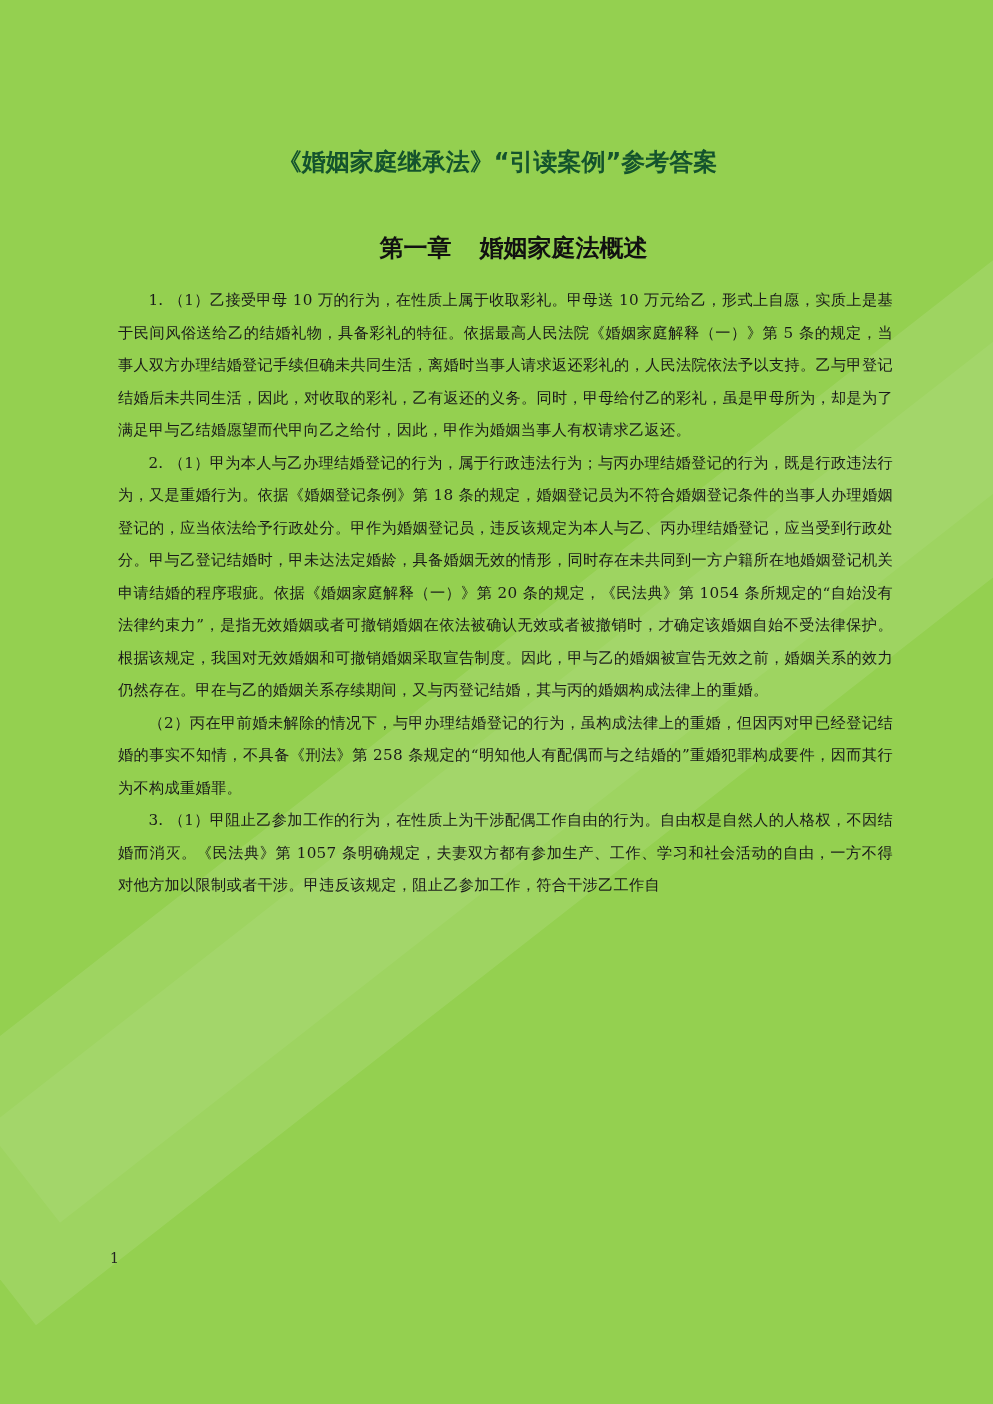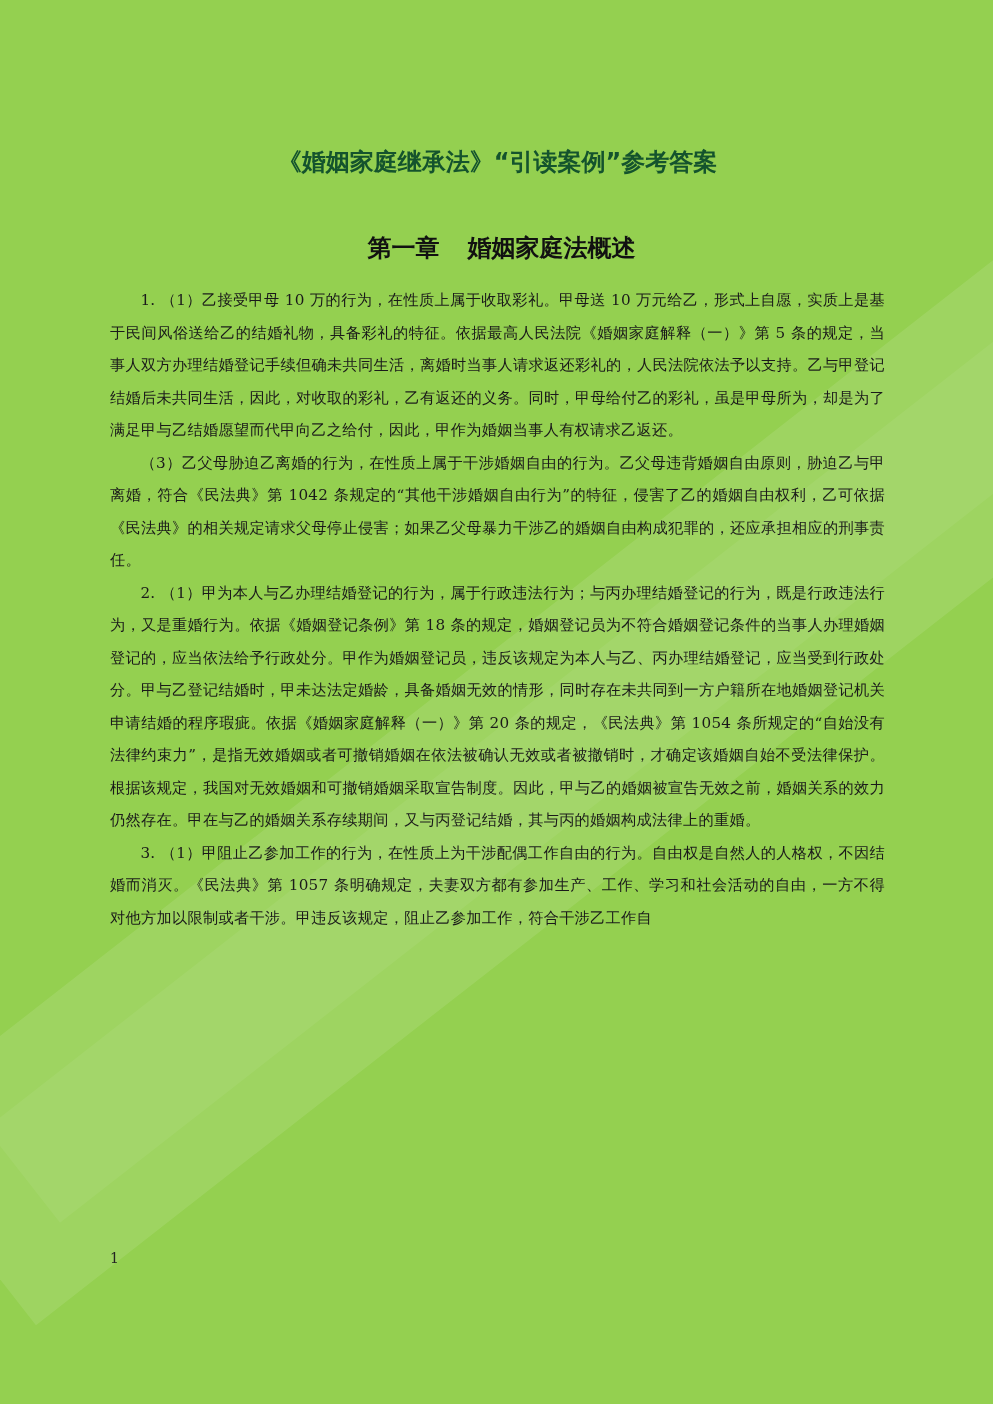--- a/index.html
+++ b/index.html
@@ -44,33 +44,33 @@
     text-align: center;
     font-family: "DejaVu Sans", "Liberation Sans", sans-serif;
     font-weight: bold;
     font-size: 24px;
     letter-spacing: 0px;
     color: #14532d;
   }
   .chapter-title {
     position: absolute;
     top: 232px;
-    left: 4px;
+    left: 16px;
     width: 775px;
     text-align: center;
     font-family: "DejaVu Sans", "Liberation Sans", sans-serif;
     font-weight: bold;
     font-size: 24px;
     color: #111;
   }
   .chapter-title .gap { display: inline-block; width: 28px; }
   .body {
     position: absolute;
     top: 284px;
-    left: 0;
+    left: 8px;
     width: 775px;
   }
   .para {
     margin: 0;
     font-size: 15.2px;
     line-height: 32.5px;
     text-align: justify;
     text-indent: 2em;
     letter-spacing: 0.3px;
   }
@@ -90,19 +90,19 @@
 
 <div class="page">
   <div class="doc-title">《婚姻家庭继承法》“引读案例”参考答案</div>
 
   <div class="chapter-title">
     <span>第一章</span><span class="gap"></span><span>婚姻家庭法概述</span>
   </div>
 
   <div class="body">
     <p class="para">1. （1）乙接受甲母 10 万的行为，在性质上属于收取彩礼。甲母送 10 万元给乙，形式上自愿，实质上是基于民间风俗送给乙的结婚礼物，具备彩礼的特征。依据最高人民法院《婚姻家庭解释（一）》第 5 条的规定，当事人双方办理结婚登记手续但确未共同生活，离婚时当事人请求返还彩礼的，人民法院依法予以支持。乙与甲登记结婚后未共同生活，因此，对收取的彩礼，乙有返还的义务。同时，甲母给付乙的彩礼，虽是甲母所为，却是为了满足甲与乙结婚愿望而代甲向乙之给付，因此，甲作为婚姻当事人有权请求乙返还。</p>
-    <p class="para">（3）乙父母胁迫乙离婚的行为，在性质上属于干涉婚姻自由的行为。乙父母违背婚姻自由原则，胁迫乙与甲离婚，符合《民法典》第 1042 条规定的“其他干涉婚姻自由行为”的特征，侵害了乙的婚姻自由权利，乙可依据《民法典》的相关规定请求父母停止侵害；如果乙父母暴力干涉乙的婚姻自由构成犯罪的，还应承担相应的刑事责任。</p>
     <p class="para">2. （1）甲为本人与乙办理结婚登记的行为，属于行政违法行为；与丙办理结婚登记的行为，既是行政违法行为，又是重婚行为。依据《婚姻登记条例》第 18 条的规定，婚姻登记员为不符合婚姻登记条件的当事人办理婚姻登记的，应当依法给予行政处分。甲作为婚姻登记员，违反该规定为本人与乙、丙办理结婚登记，应当受到行政处分。甲与乙登记结婚时，甲未达法定婚龄，具备婚姻无效的情形，同时存在未共同到一方户籍所在地婚姻登记机关申请结婚的程序瑕疵。依据《婚姻家庭解释（一）》第 20 条的规定，《民法典》第 1054 条所规定的“自始没有法律约束力”，是指无效婚姻或者可撤销婚姻在依法被确认无效或者被撤销时，才确定该婚姻自始不受法律保护。根据该规定，我国对无效婚姻和可撤销婚姻采取宣告制度。因此，甲与乙的婚姻被宣告无效之前，婚姻关系的效力仍然存在。甲在与乙的婚姻关系存续期间，又与丙登记结婚，其与丙的婚姻构成法律上的重婚。</p>
+    <p class="para">（2）丙在甲前婚未解除的情况下，与甲办理结婚登记的行为，虽构成法律上的重婚，但因丙对甲已经登记结婚的事实不知情，不具备《刑法》第 258 条规定的“明知他人有配偶而与之结婚的”重婚犯罪构成要件，因而其行为不构成重婚罪。</p>
     <p class="para">3. （1）甲阻止乙参加工作的行为，在性质上为干涉配偶工作自由的行为。自由权是自然人的人格权，不因结婚而消灭。《民法典》第 1057 条明确规定，夫妻双方都有参加生产、工作、学习和社会活动的自由，一方不得对他方加以限制或者干涉。甲违反该规定，阻止乙参加工作，符合干涉乙工作自</p>
   </div>
 </div>
 
 <div class="page-number">1</div>
 
 </body></html>

